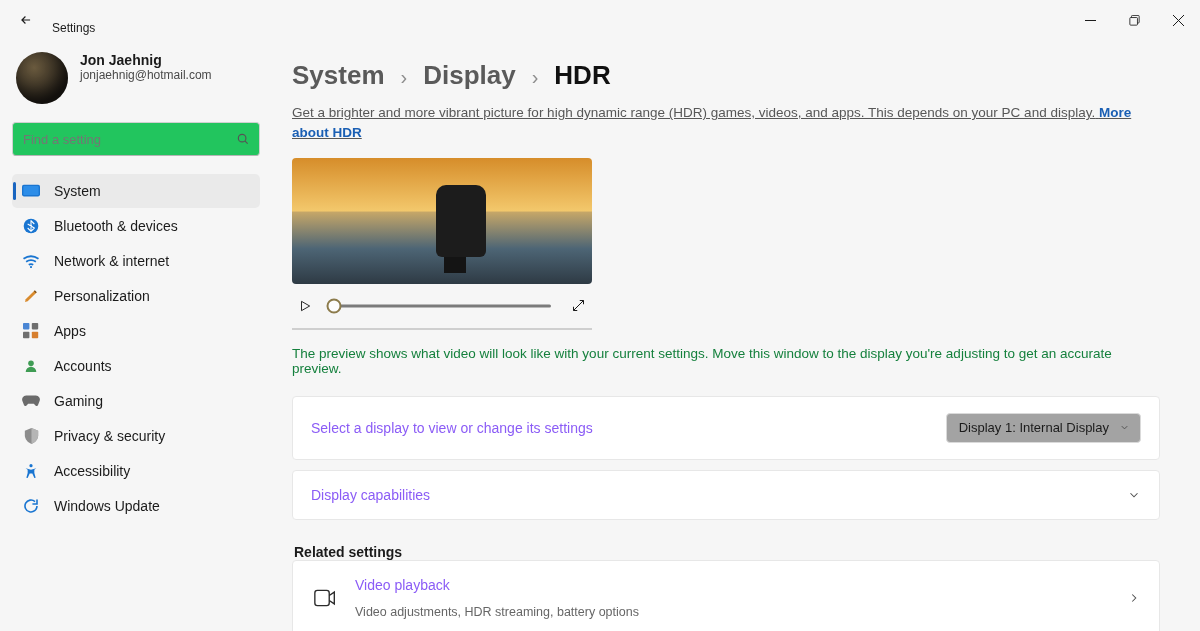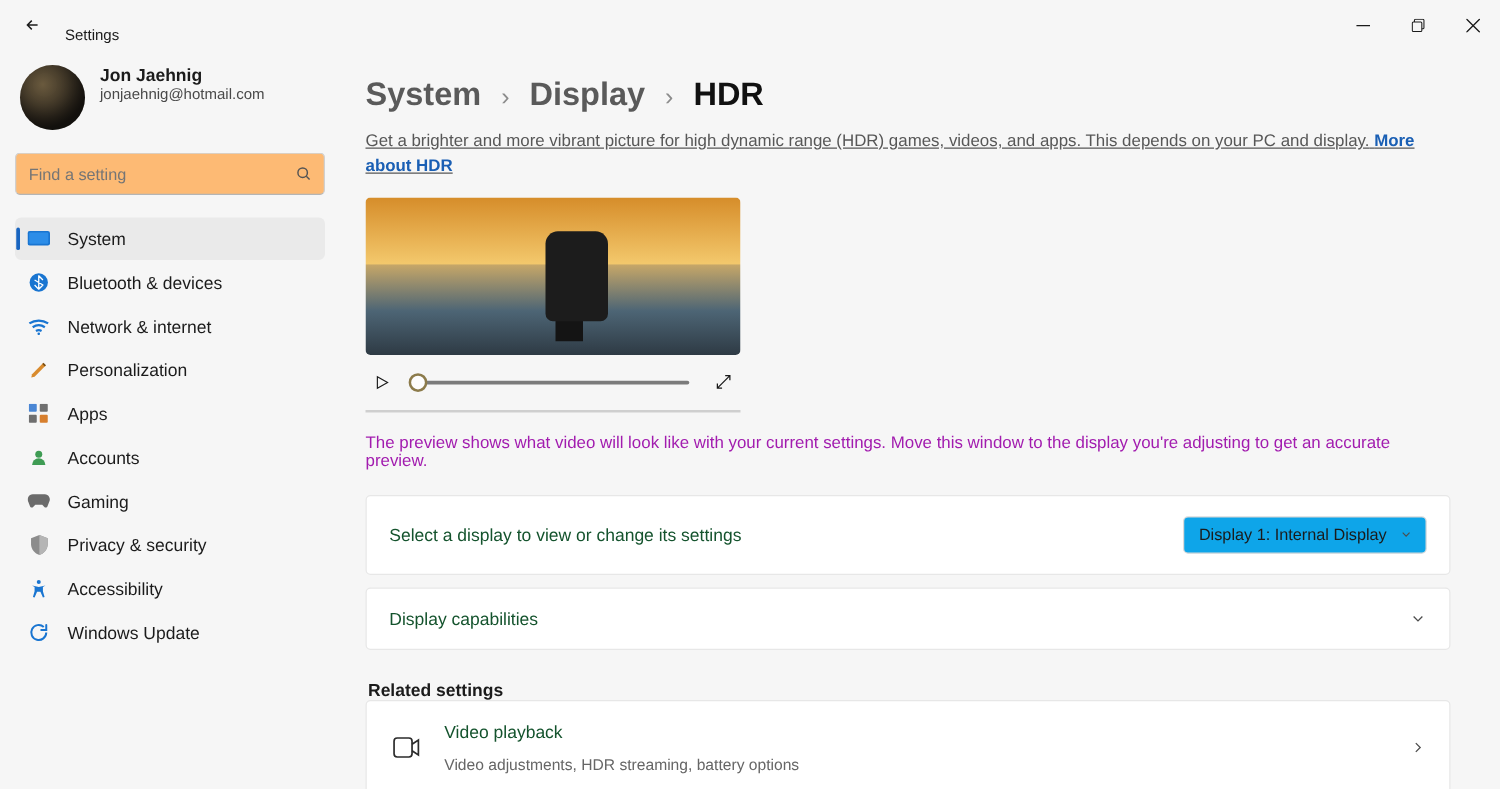--- a/index.html
+++ b/index.html
@@ -41,21 +41,21 @@
     box-shadow: inset -6px -10px 14px rgba(0,0,0,0.4);
   }
   .user-name { font-weight:600; font-size:14px; }
   .user-email { font-size:12px; color:#494949; }
 
   .search-wrap {
     position:relative; margin-bottom: 18px;
   }
   .search {
     width: 100%; height: 34px; border: 1px solid #d0d0d0; border-bottom-color:#b5b5b5;
-    border-radius: 4px; background:#fdba74; padding: 0 34px 0 10px;
+    border-radius: 4px; background:#22c55e; padding: 0 34px 0 10px;
     font-size: 13px; color:#555; outline:none;
   }
   .search-icon {
     position:absolute; right:10px; top:50%; transform:translateY(-50%); color:#545454;
   }
 
   .nav { display:flex; flex-direction:column; gap:1px; }
   .nav-item {
     display:flex; align-items:center; gap:14px;
     height: 34px; padding-left: 10px; border-radius: 5px;
@@ -107,36 +107,36 @@
   .prog-track {
     position:absolute; left:0; right:0; top:50%; height:3px;
     background:#7b7b7b; border-radius:2px; transform:translateY(-50%);
   }
   .prog-thumb {
     position:absolute; left:2px; top:50%; width:15px; height:15px;
     border-radius:50%; background:#fdfdfd; border:2px solid #8c7b4b;
     transform:translate(-50%,-50%);
   }
   .preview-note {
-    font-size:13.5px; color:#a21caf; margin-top:16px; margin-bottom:20px;
+    font-size:13.5px; color:#15803d; margin-top:16px; margin-bottom:20px;
   }
 
   
   .card {
     background:#ffffff; border:1px solid #e7e7e7; border-radius:4px;
     display:flex; align-items:center; padding: 16px 18px;
     margin-bottom: 10px;
   }
-  .card .title { font-size:14px; color:#14532d; }
+  .card .title { font-size:14px; color:#8b5cf6; }
   .card .sub { font-size:12.5px; color:#666; margin-top:12px; }
   .card .grow { flex:1; }
   .select-box {
     display:flex; align-items:center; gap:10px;
     height:30px; padding:0 10px 0 12px; border:1px solid #dadada; border-radius:4px;
-    font-size:13px; background:#0ea5e9;
+    font-size:13px; background:#a3a3a3;
   }
   .chev { color:#4d4d4d; }
 
   .section-heading {
     font-weight:600; font-size:14px; margin: 24px 0 0 2px;
   }
   .card.link { cursor:default; }
   .card-ico { width:28px; display:flex; align-items:center; justify-content:center; margin-right:16px; color:#2b2b2b; }
   .right-chev { color:#4e4e4e; }
 

